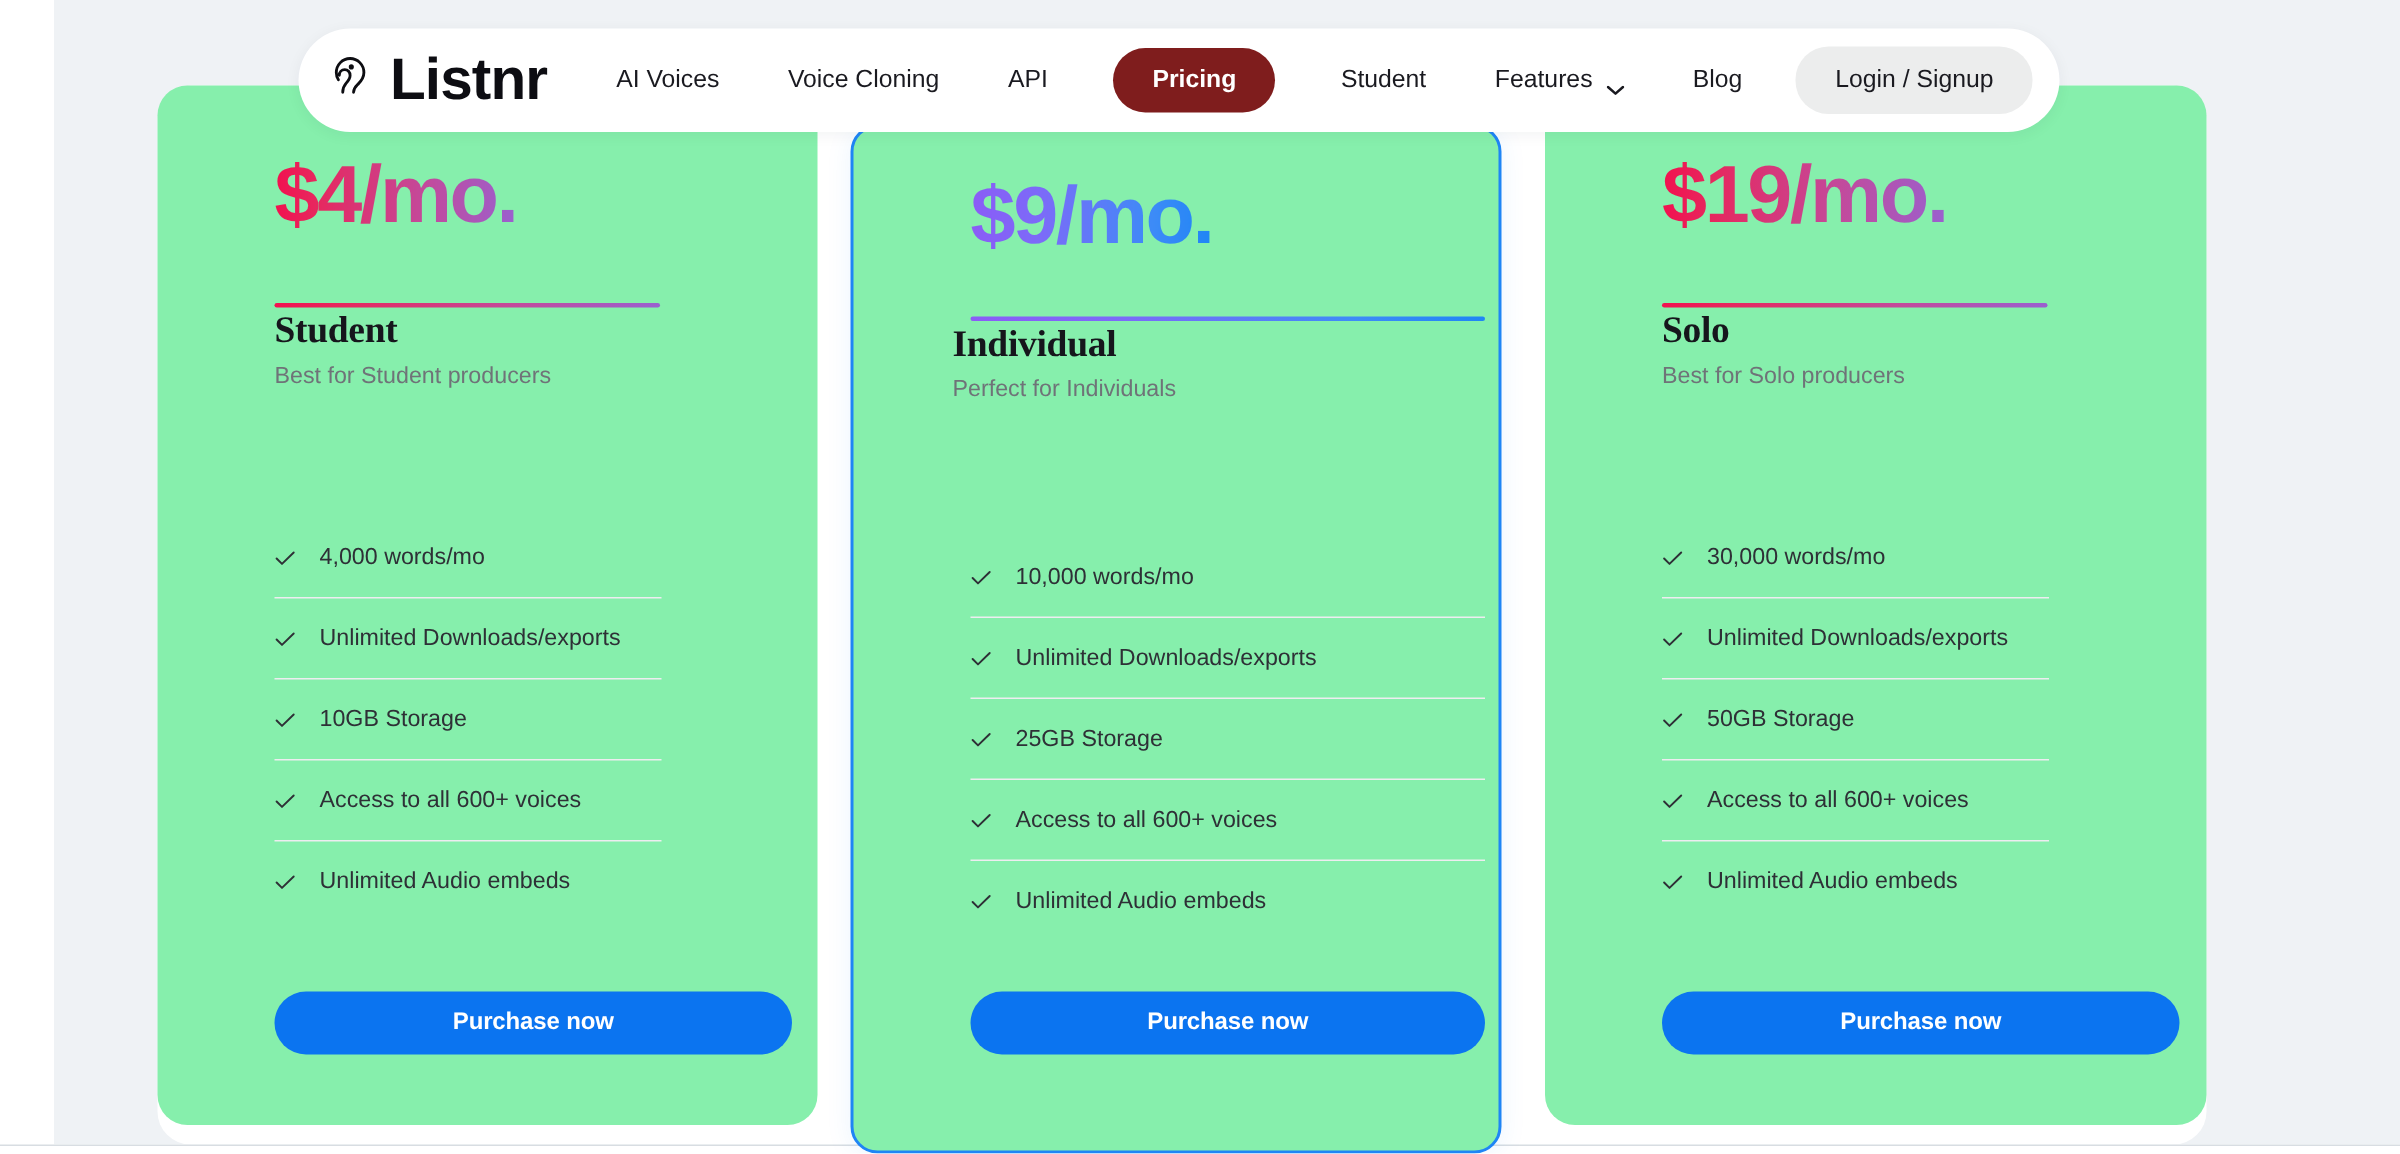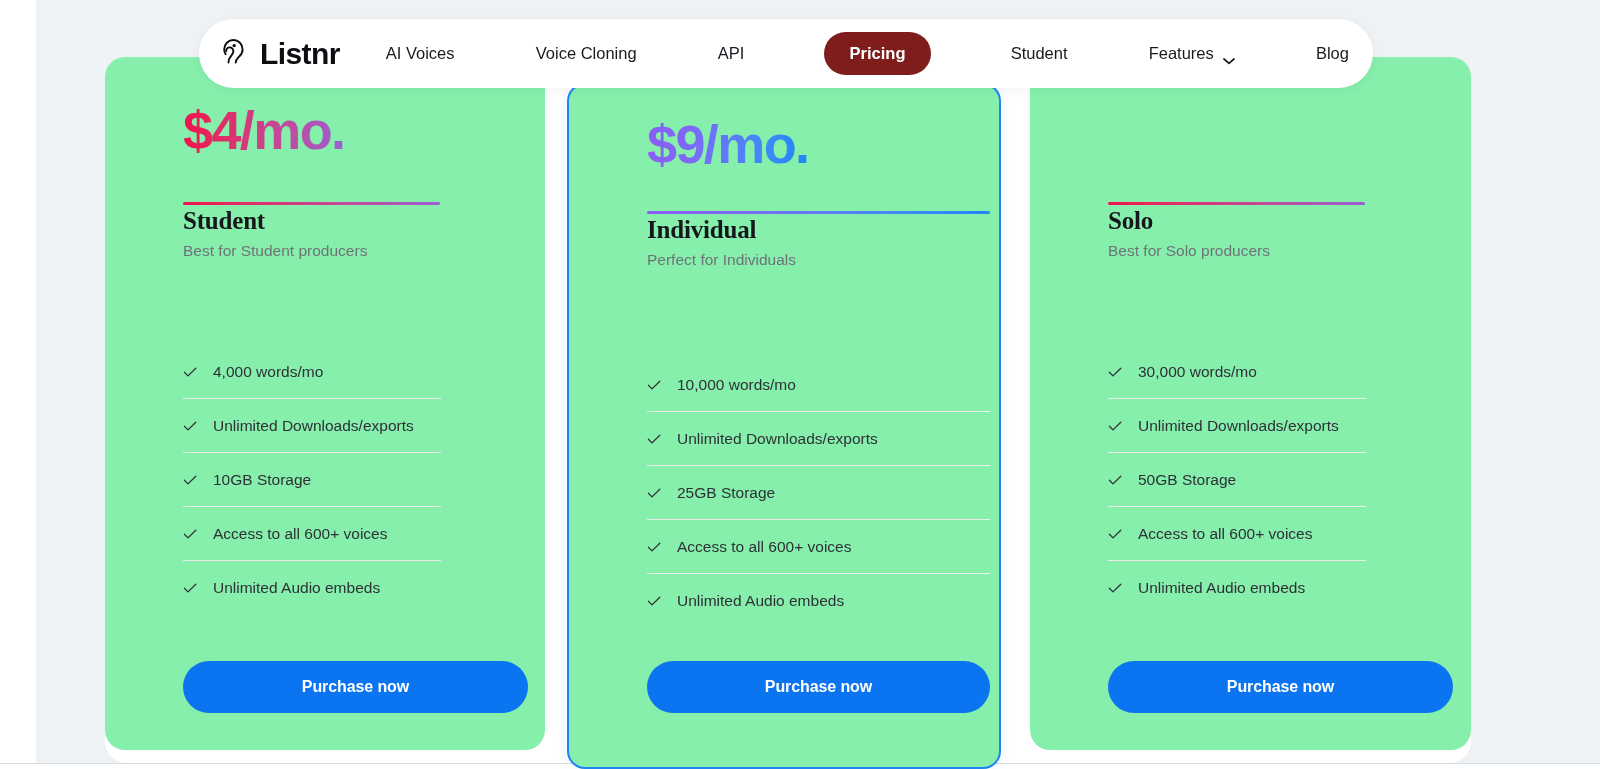--- a/index.html
+++ b/index.html
@@ -65,21 +65,21 @@
   }
 
   #logo {
     display: flex;
     align-items: center;
     gap: 9px;
     margin-right: 44px;
     cursor: pointer;
   }
   #logo .logo-text {
-    font-size: 30px;
+    font-size: 39px;
     font-weight: 700;
     letter-spacing: -0.6px;
     color: #0d0d12;
   }
 
   .nav-links {
     display: flex;
     align-items: center;
     flex: 1;
     justify-content: space-between;
@@ -230,38 +230,38 @@
     color: #2e3036;
   }
 
   .purchase-btn {
     display: block;
     width: 100%;
     background: #0b74f0;
     color: #ffffff;
     border: none;
     border-radius: 26px;
-    height: 52px;
+    height: 42px;
     font-size: 16px;
     font-weight: 700;
     font-family: "Liberation Sans", sans-serif;
     cursor: pointer;
     letter-spacing: -0.1px;
   }
 
   
   #card-student .price      { position: absolute; left: 44px; top: 46px; }
   #card-student .rule       { position: absolute; left: 44px; top: 119px; width: 257px; }
   #card-student .plan-block { position: absolute; left: 44px; top: 150px; }
   #card-student .features   { position: absolute; left: 44px; top: 288px; width: 258px; }
   #card-student .btn-wrap   { position: absolute; left: 44px; top: 604px; width: 345px; }
 
   #card-individual .price      { position: absolute; left: 44px; top: 32px; }
   #card-individual .rule       { position: absolute; left: 44px; top: 100px; width: 343px; }
-  #card-individual .plan-block { position: absolute; left: 44px; top: 131px; }
+  #card-individual .plan-block { position: absolute; left: 32px; top: 131px; }
   #card-individual .features   { position: absolute; left: 44px; top: 273px; width: 343px; }
   #card-individual .btn-wrap   { position: absolute; left: 44px; top: 576px; width: 343px; }
 
   #card-solo .price      { position: absolute; left: 44px; top: 46px; }
   #card-solo .rule       { position: absolute; left: 44px; top: 119px; width: 257px; }
   #card-solo .plan-block { position: absolute; left: 44px; top: 150px; }
   #card-solo .features   { position: absolute; left: 44px; top: 288px; width: 258px; }
   #card-solo .btn-wrap   { position: absolute; left: 44px; top: 604px; width: 345px; }
 </style>
 </head>
@@ -293,20 +293,21 @@
       <span>Features</span>
       <span class="caret">
         <svg width="12" height="7" viewBox="0 0 12 7" fill="none" aria-hidden="true">
           <path d="M1 1l5 4.4L11 1" stroke="#1a1a20" stroke-width="1.7" stroke-linecap="round" stroke-linejoin="round"></path>
         </svg>
       </span>
     </span>
     <span class="nav-link">Blog</span>
   </div>
 
+  <button id="login-signup">Login / Signup</button>
 </nav>
 
 <section class="card grad-pink" id="card-student">
   <div class="card-inner">
     <div class="price">$4/mo.</div>
     <div class="rule"></div>
     <div class="plan-block">
       <div class="plan-name">Student</div>
       <div class="plan-sub">Best for Student producers</div>
     </div>
@@ -409,20 +410,21 @@
       </li>
     </ul>
     <div class="btn-wrap">
       <button class="purchase-btn">Purchase now</button>
     </div>
   </div>
 </section>
 
 <section class="card grad-pink" id="card-solo">
   <div class="card-inner">
+    <div class="price">$19/mo.</div>
     <div class="rule"></div>
     <div class="plan-block">
       <div class="plan-name">Solo</div>
       <div class="plan-sub">Best for Solo producers</div>
     </div>
     <ul class="features">
       <li class="feature">
         <span class="check">
           <svg width="14" height="14" viewBox="0 0 14 14" fill="none" aria-hidden="true">
               <path d="M1.4 7.3l3.6 3.6L12.8 3.3" stroke="currentColor" stroke-width="1.3" stroke-linecap="round" stroke-linejoin="round"></path>

